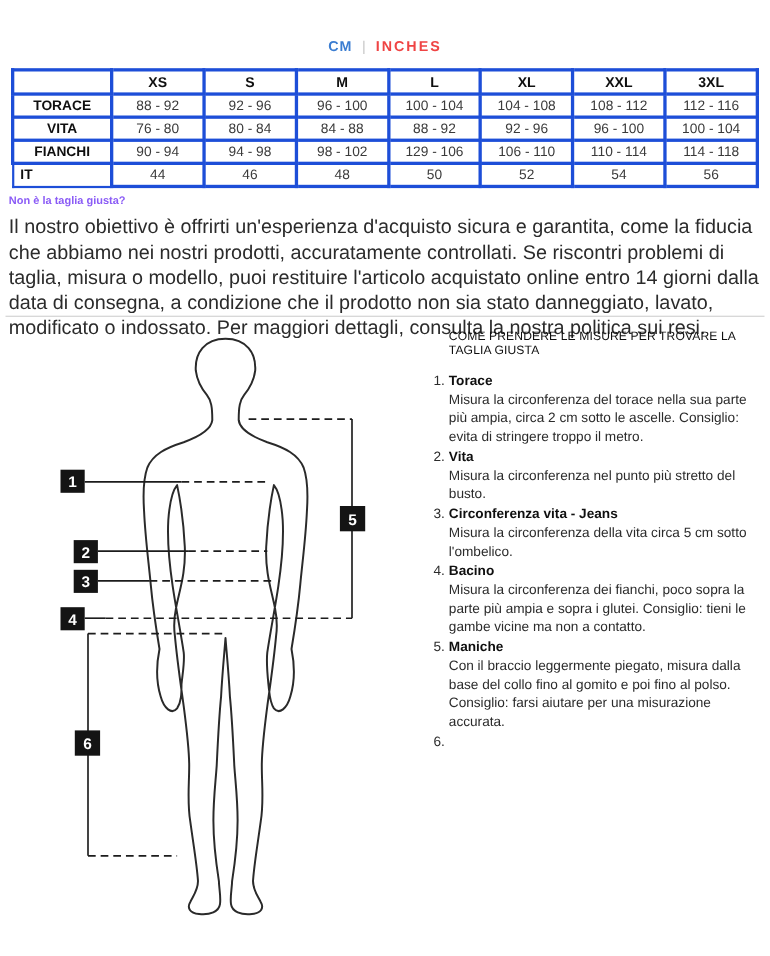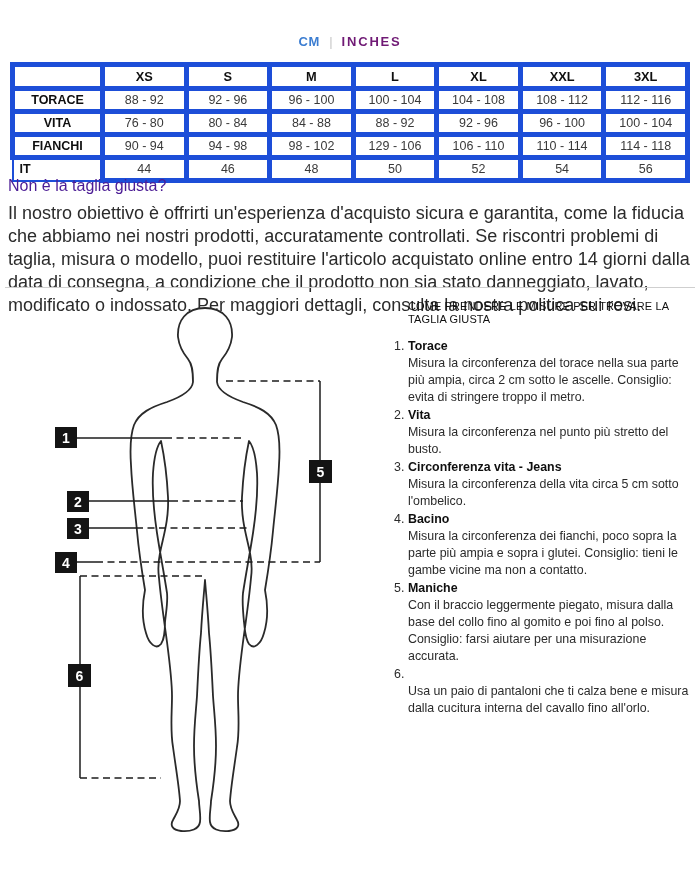--- a/index.html
+++ b/index.html
@@ -4,35 +4,35 @@
 <style>
   html,body{margin:0;padding:0;background:#fff;}
   body{font-family:"Liberation Sans",sans-serif;color:#222;}
   .page{position:relative;width:700px;height:869px;background:#fff;overflow:hidden;}
 
   
   .unit-toggle{position:absolute;top:34px;left:0;width:100%;text-align:center;
     font-size:13px;font-weight:700;}
   .unit-cm{color:#3b7dd1;letter-spacing:.06em;cursor:pointer;}
   .unit-sep{color:#c6c6c6;font-weight:400;margin:0 9px;}
-  .unit-inches{color:#701a75;letter-spacing:.14em;cursor:pointer;}
+  .unit-inches{color:#ef4444;letter-spacing:.14em;cursor:pointer;}
 
   
   .size-table{position:absolute;top:62px;left:10px;width:680px;border-collapse:collapse;
     table-layout:fixed;font-size:12.5px;color:#3a3a3a;}
-  .size-table th,.size-table td{border:5px solid #1d4ed8;text-align:center;
+  .size-table th,.size-table td{border:3px solid #1d4ed8;text-align:center;
     padding:0 2px;height:18px;line-height:17px;font-weight:400;overflow:hidden;white-space:nowrap;}
   .size-table thead th{font-weight:700;color:#0f0f0f;font-size:12.8px;height:19px;}
   .size-table .row-label{font-weight:700;color:#0f0f0f;}
   .size-table .it-cell{font-weight:700;color:#0f0f0f;text-align:left;padding-left:6px;
     border:2px solid #1d4ed8;}
 
   
   .return-info{position:absolute;top:177px;left:8px;width:684px;}
-  .return-info h3{margin:0 0 7px 0;font-size:16px;color:#4c1d95;font-weight:400;}
+  .return-info h3{margin:0 0 7px 0;font-size:10px;color:#8b5cf6;font-weight:700;}
   .return-info p{margin:0;font-size:18px;line-height:23px;color:#2b2b2b;}
 
   .divider{position:absolute;top:287px;left:5px;width:690px;height:0;
     border-top:1px solid #cfcfcf;}
 
   
   .figure-svg{position:absolute;left:30px;top:295px;width:360px;height:570px;}
 
   
   .measure-col{position:absolute;left:394px;top:300px;width:302px;}
@@ -219,17 +219,17 @@
         <span class="m-desc">Misura la circonferenza dei fianchi, poco sopra la parte più ampia e sopra i glutei. Consiglio: tieni le gambe vicine ma non a contatto.</span></span>
     </div>
     <div class="m-item">
       <span class="m-num">5.</span>
       <span class="m-body"><span class="m-title">Maniche</span><br>
         <span class="m-desc">Con il braccio leggermente piegato, misura dalla base del collo fino al gomito e poi fino al polso. Consiglio: farsi aiutare per una misurazione accurata.</span></span>
     </div>
     <div class="m-item">
       <span class="m-num">6.</span>
       <span class="m-body"><br>
-        <span class="m-desc">Usa un paio di pantaloni che ti calza bene e misura dalla cucitura interna del cavallo fino all'orlo.</span></span>
+        </span>
     </div>
   </div>
 
 </div>
 
 </body></html>

